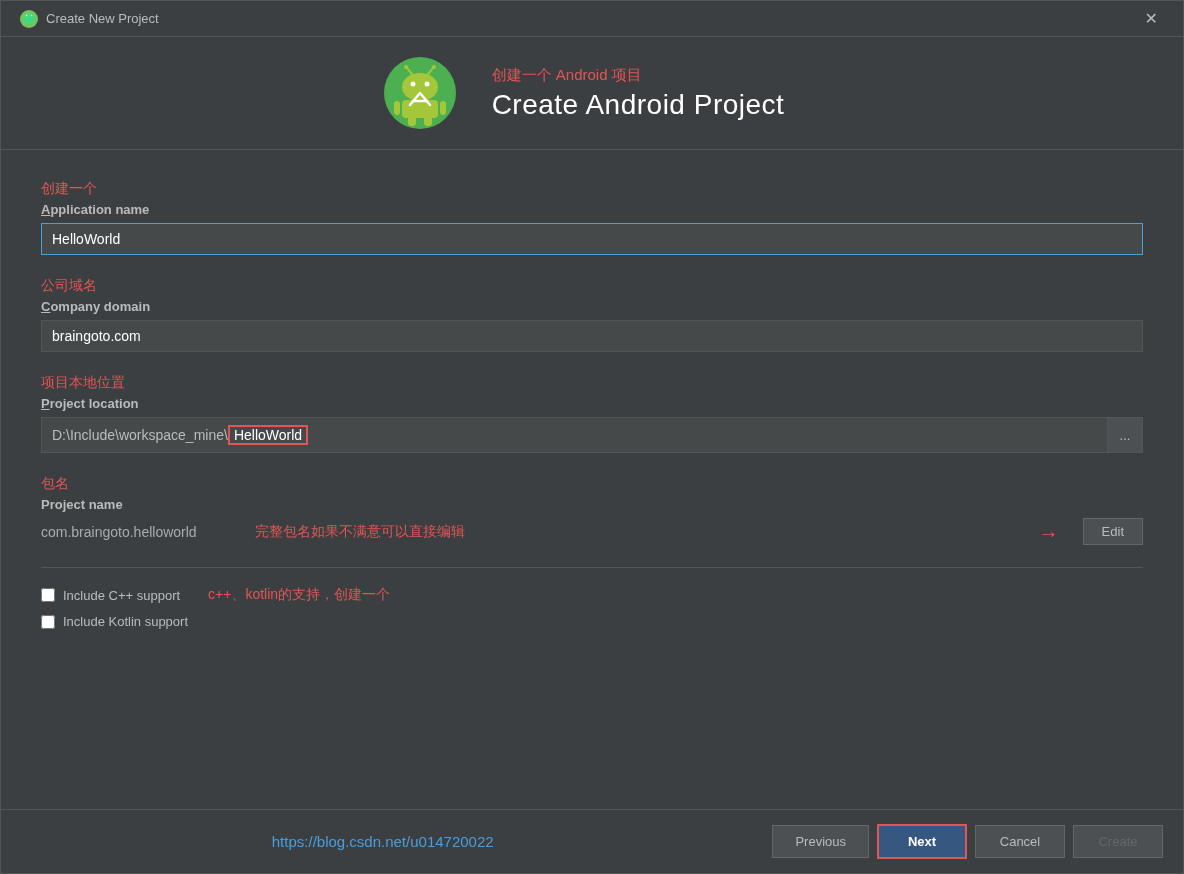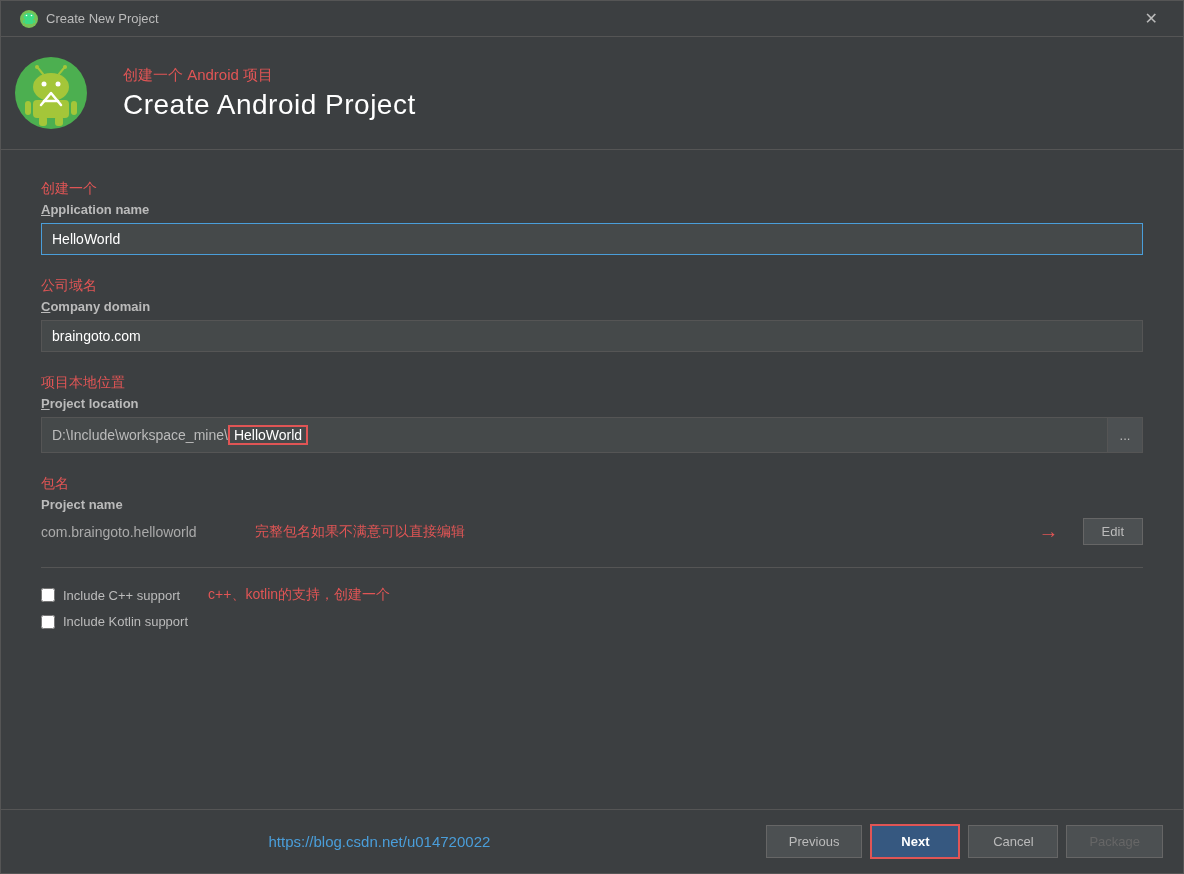--- a/index.html
+++ b/index.html
@@ -52,20 +52,21 @@
       background: transparent;
     }
 
     .header-section {
       background: #3c3f41;
       padding: 20px 30px 20px 14px;
       display: flex;
       align-items: center;
       gap: 36px;
       border-bottom: 1px solid #555;
+      justify-content: center;
     }
     .android-logo {
       width: 72px;
       height: 72px;
     }
     .header-text-block {
       display: flex;
       flex-direction: column;
     }
     .header-subtitle {
@@ -344,16 +345,16 @@
       <span class="checkbox-label">Include Kotlin support</span>
     </div>
 
   </div>
 
   <div class="footer">
     <span class="footer-url" style="color:#4a9eda;font-size:15px;text-align:center;flex:1;">https://blog.csdn.net/u014720022</span>
     <button class="footer-btn">Previous</button>
     <button class="footer-btn primary">Next</button>
     <button class="footer-btn">Cancel</button>
-    <button class="footer-btn disabled">Package</button>
+    <button class="footer-btn disabled">Create</button>
   </div>
 
 </div>
 
 </body></html>

